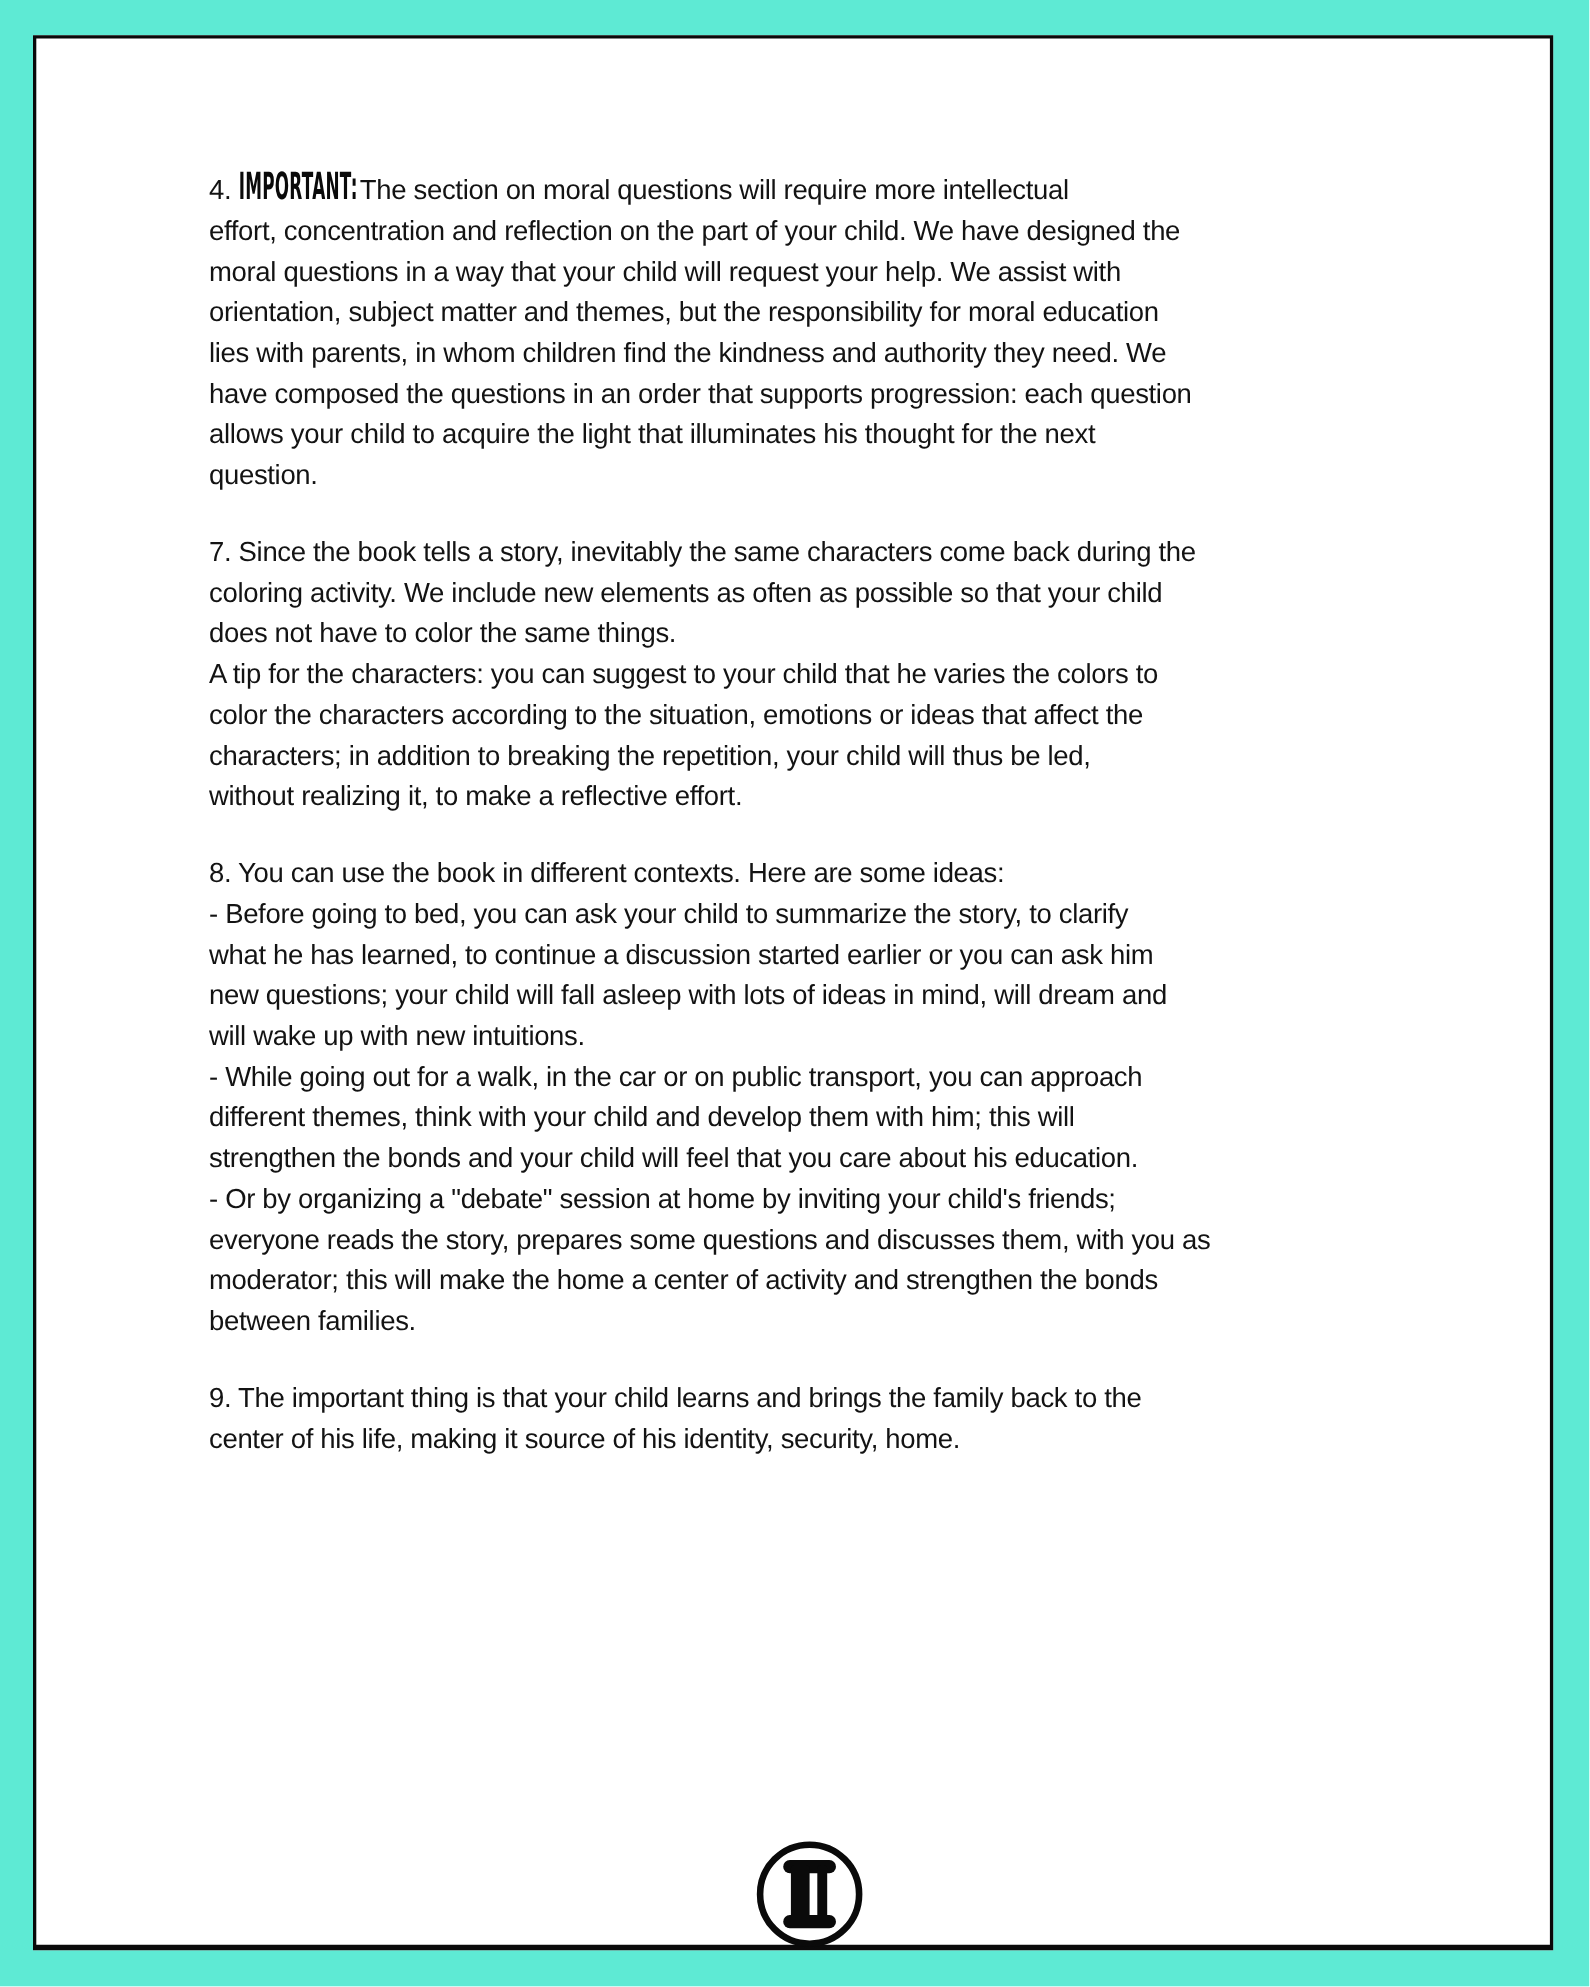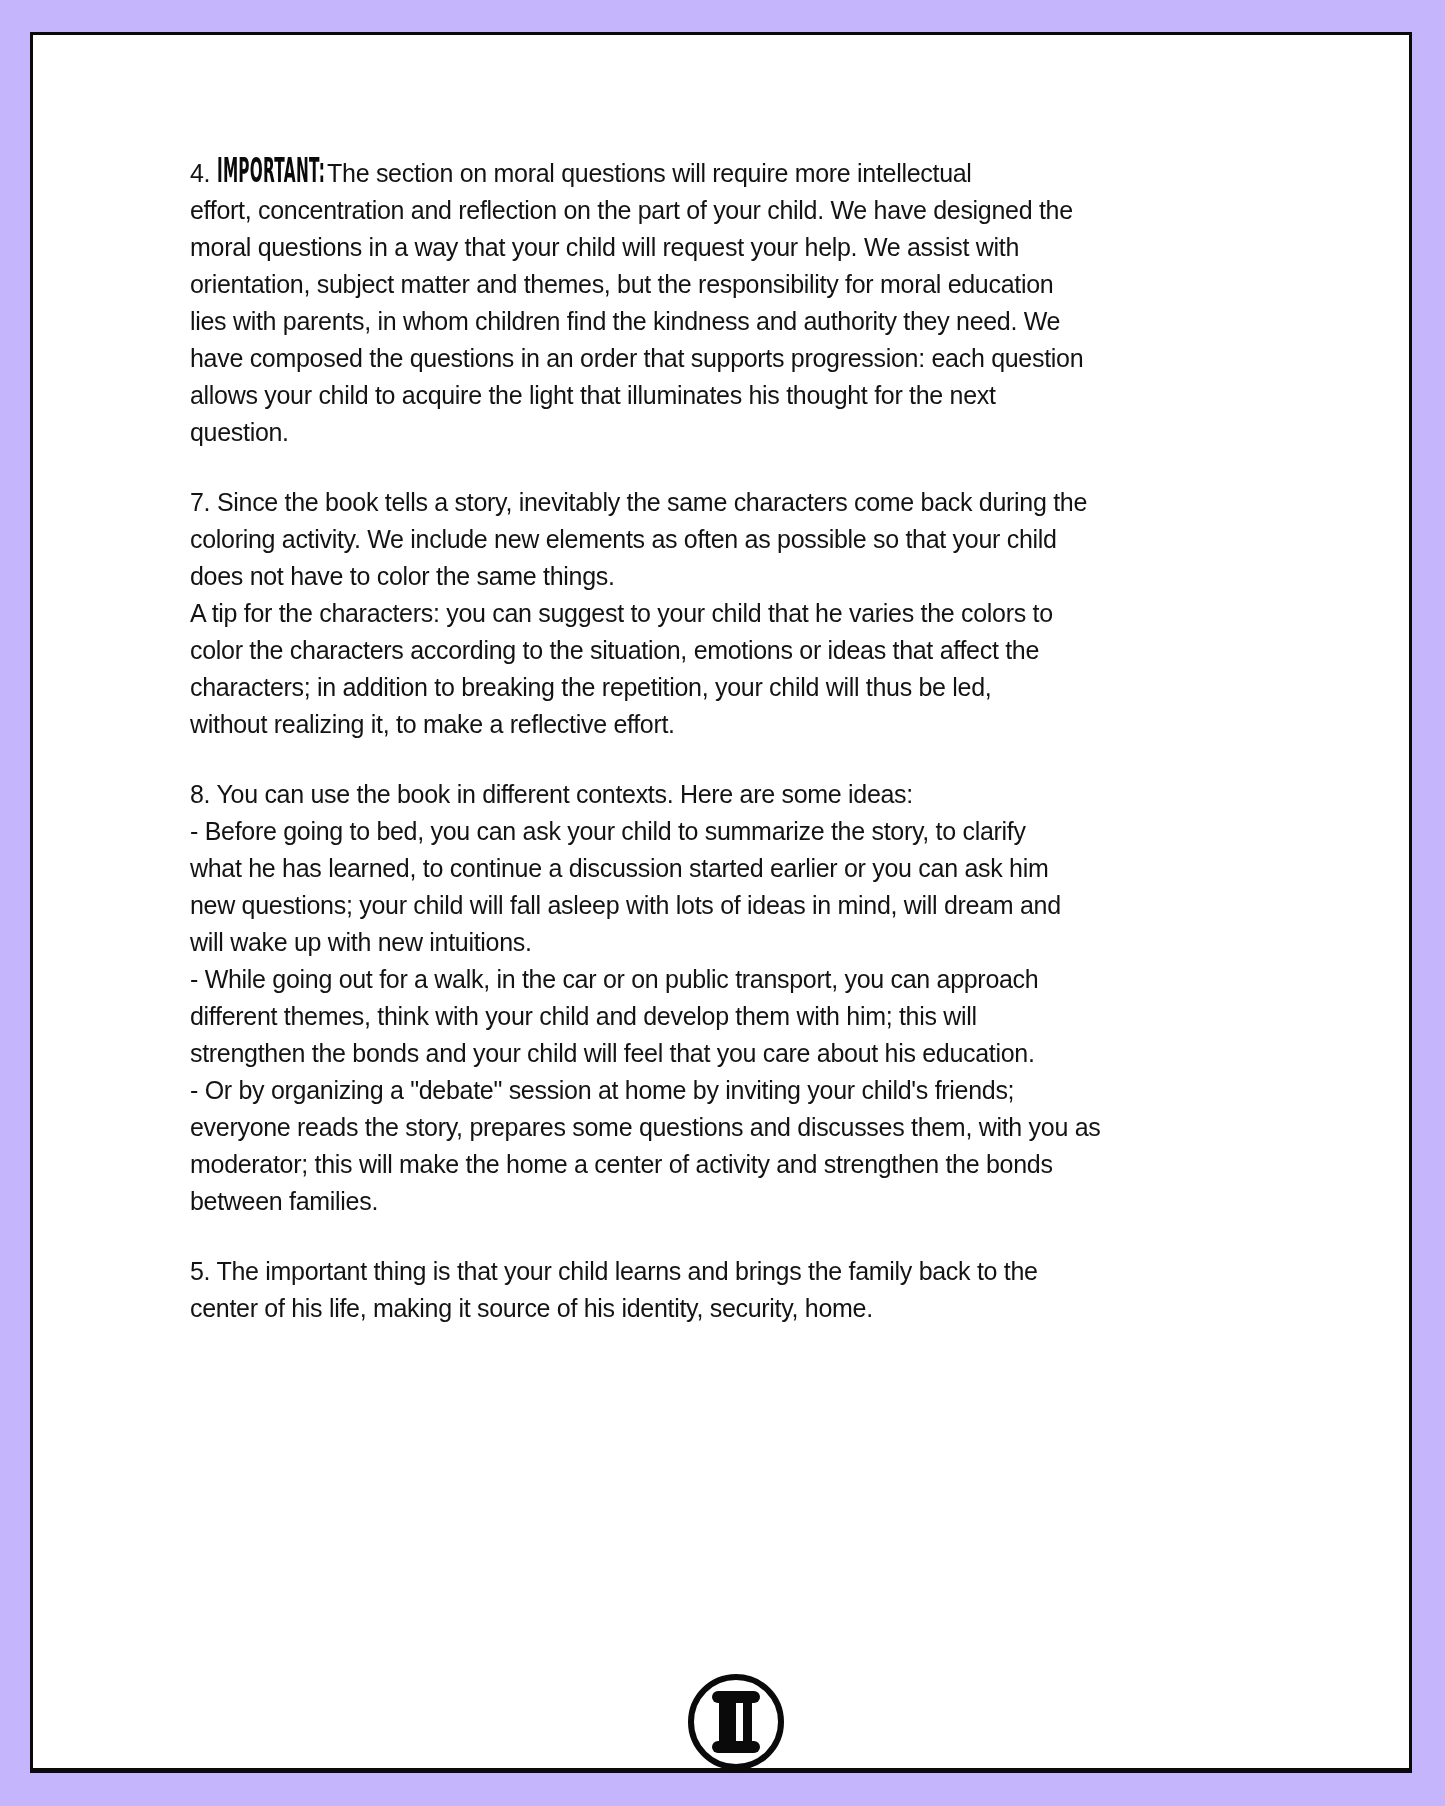--- a/index.html
+++ b/index.html
@@ -1,19 +1,19 @@
 <!DOCTYPE html>
 <html><head>
 <meta charset="utf-8">
 <style>
   html,body{margin:0;padding:0;background:#ffffff;}
   .page{
     position:relative;
     width:1445px;height:1806px;
-    background:#c4b5fd;
+    background:#5eead4;
     font-family:"Liberation Sans", sans-serif;
     color:#111111;
     overflow:hidden;
   }
   .page-frame{
     position:absolute;left:30px;top:32px;
     width:1382px;height:1741px;
     box-sizing:border-box;
     border:3px solid #0a0a0a;
     border-bottom-width:5px;
@@ -104,21 +104,21 @@
 what he has learned, to continue a discussion started earlier or you can ask him
 new questions; your child will fall asleep with lots of ideas in mind, will dream and
 will wake up with new intuitions.
 - While going out for a walk, in the car or on public transport, you can approach
 different themes, think with your child and develop them with him; this will
 strengthen the bonds and your child will feel that you care about his education.
 - Or by organizing a "debate" session at home by inviting your child's friends;
 everyone reads the story, prepares some questions and discusses them, with you as
 moderator; this will make the home a center of activity and strengthen the bonds
 between families.</p>
-      <p class="para">5. The important thing is that your child learns and brings the family back to the
+      <p class="para">9. The important thing is that your child learns and brings the family back to the
 center of his life, making it source of his identity, security, home.</p>
     </main>
 
     <div class="page-badge">
       <div class="numeral">
         <div class="bar-top"></div>
         <div class="stem-left"></div>
         <div class="stem-right"></div>
         <div class="bar-bottom"></div>
         <span class="sr">II</span>

